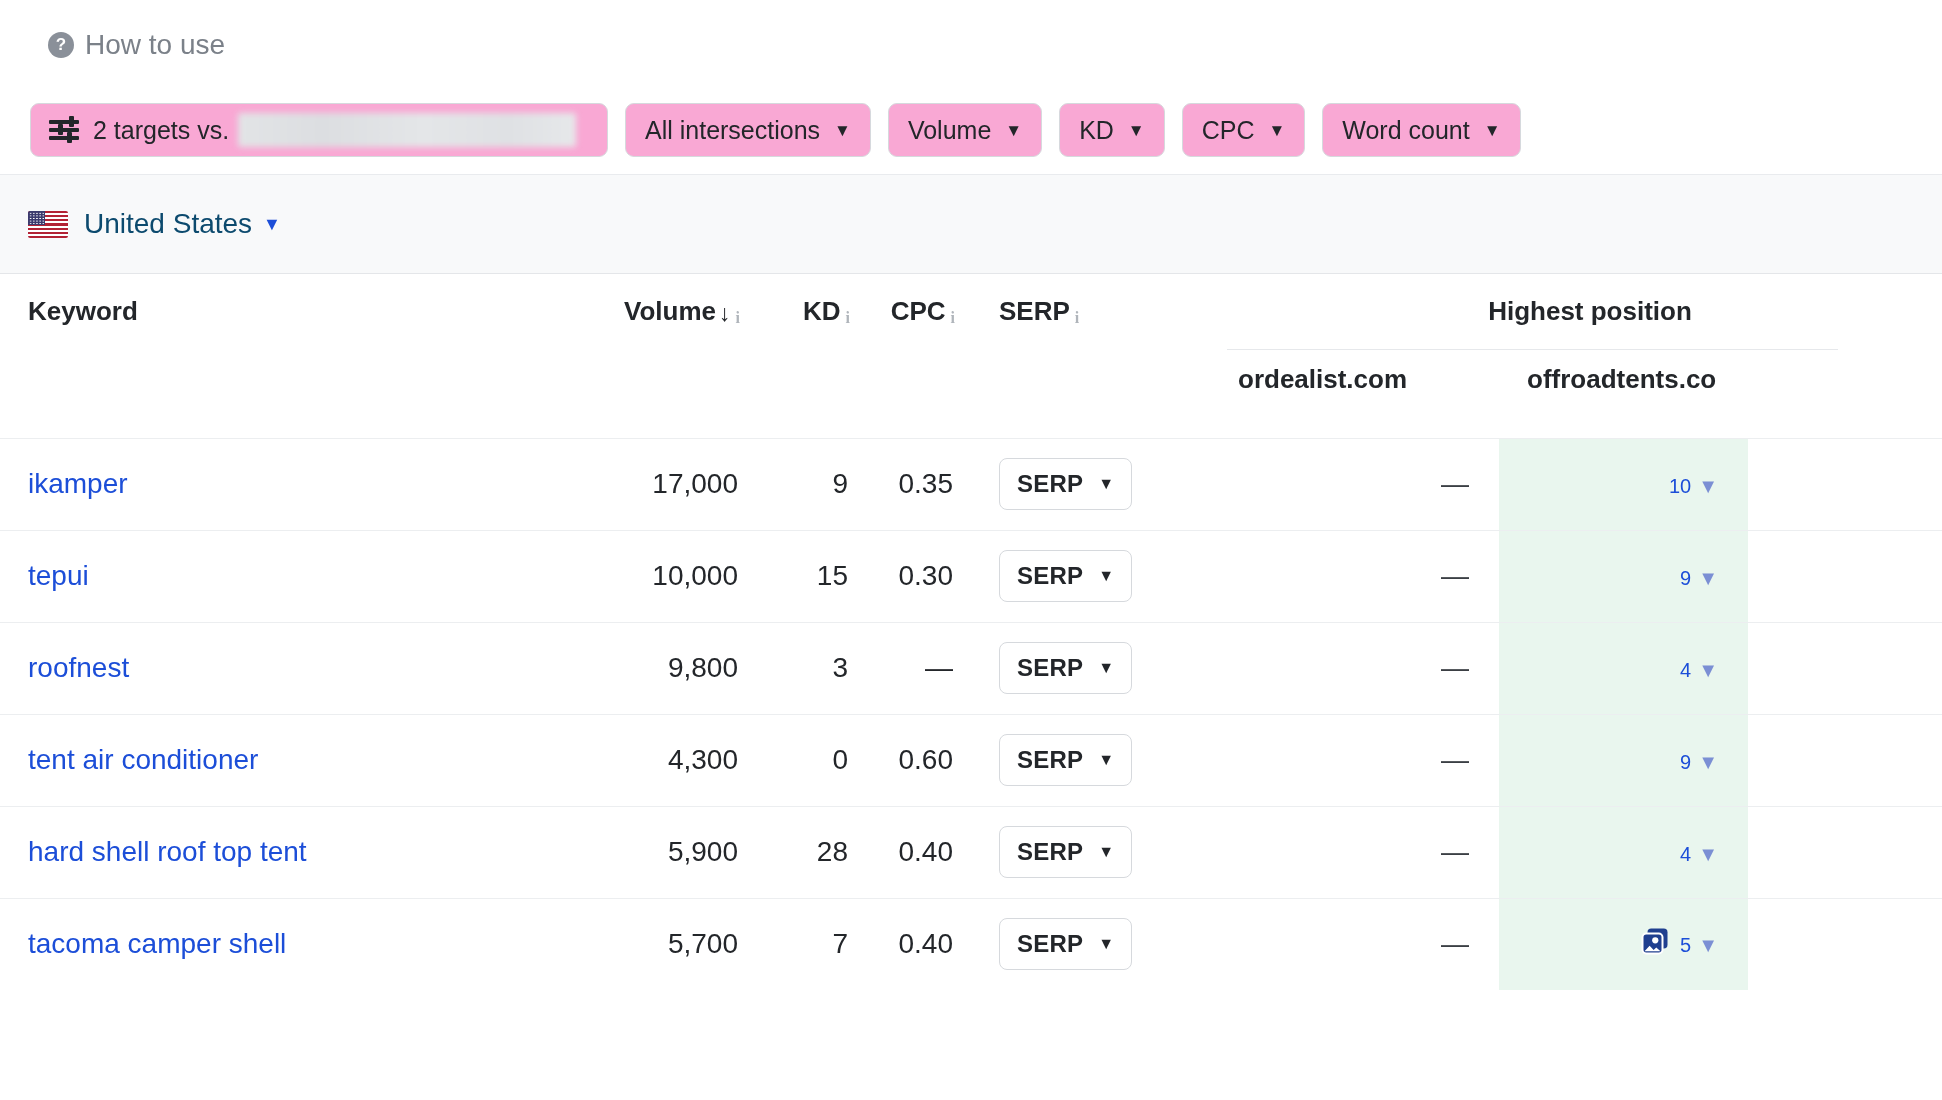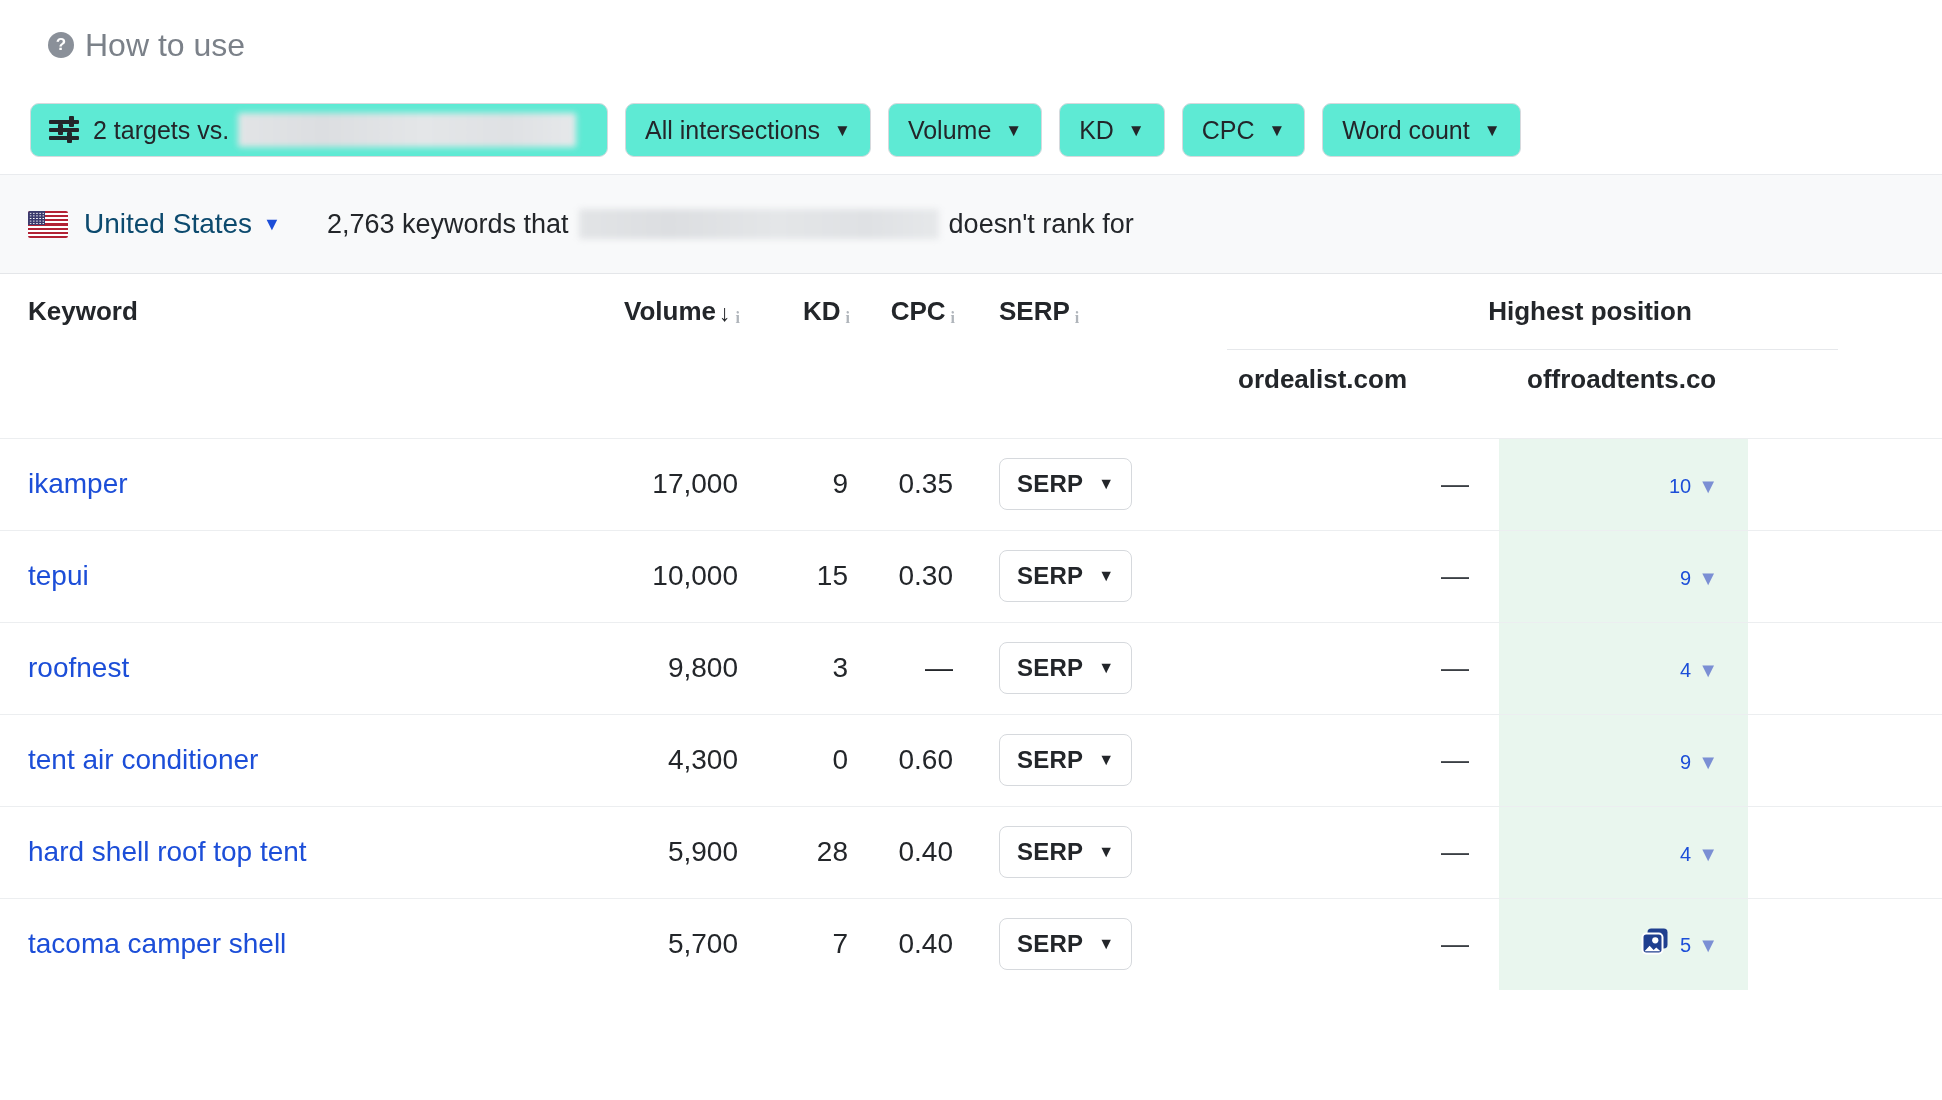--- a/index.html
+++ b/index.html
@@ -35,39 +35,39 @@
     font-weight: 700;
     display: inline-flex;
     align-items: center;
     justify-content: center;
     margin-left: 18px;
     margin-right: 11px;
     cursor: pointer;
     flex: 0 0 auto;
   }
   .help-link {
-    font-size: 32px;
+    font-size: 28px;
     color: #7b8189;
     cursor: pointer;
     line-height: 1;
   }
 
   
   .filter-bar {
     display: flex;
     align-items: center;
     gap: 17px;
     padding: 22px 0 0 30px;
     height: 94px;
   }
   .pill {
     height: 54px;
     border: 1px solid #d6d9dd;
     border-radius: 9px;
-    background: #5eead4;
+    background: #f9a8d4;
     display: inline-flex;
     align-items: center;
     padding: 0 19px;
     font-size: 25px;
     color: #23262a;
     cursor: pointer;
     white-space: nowrap;
     font-family: "Liberation Sans", sans-serif;
   }
   .pill .caret {
@@ -361,25 +361,20 @@
 
 </div>
 
 <div class="country-bar">
   <span class="flag">
     <span class="stripes"></span>
       <span class="canton"></span>
   </span>
   <span class="country-name">United States</span>
   <span class="country-caret">▼</span>
-  <span class="kw-count">
-    <span>2,763 keywords that</span>
-    <span class="redacted r2"></span>
-    <span>doesn't rank for</span>
-  </span>
 </div>
 
 <table class="gap-table">
   <colgroup>
     <col class="col-kw">
       <col class="col-vol">
       <col class="col-kd">
       <col class="col-cpc">
     <col class="col-serp">
       <col class="col-spacer">

